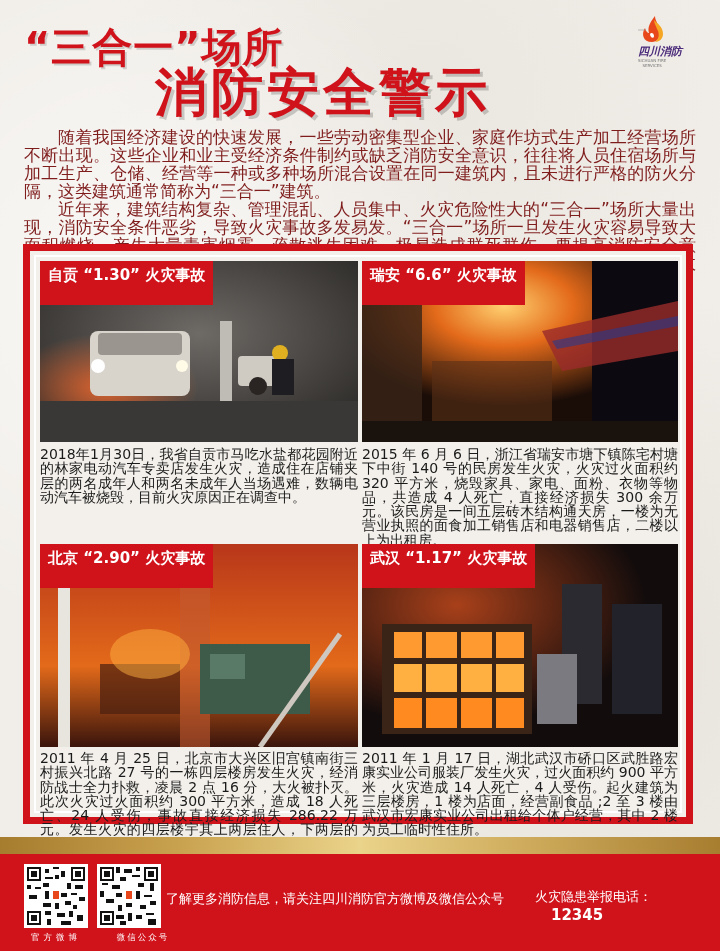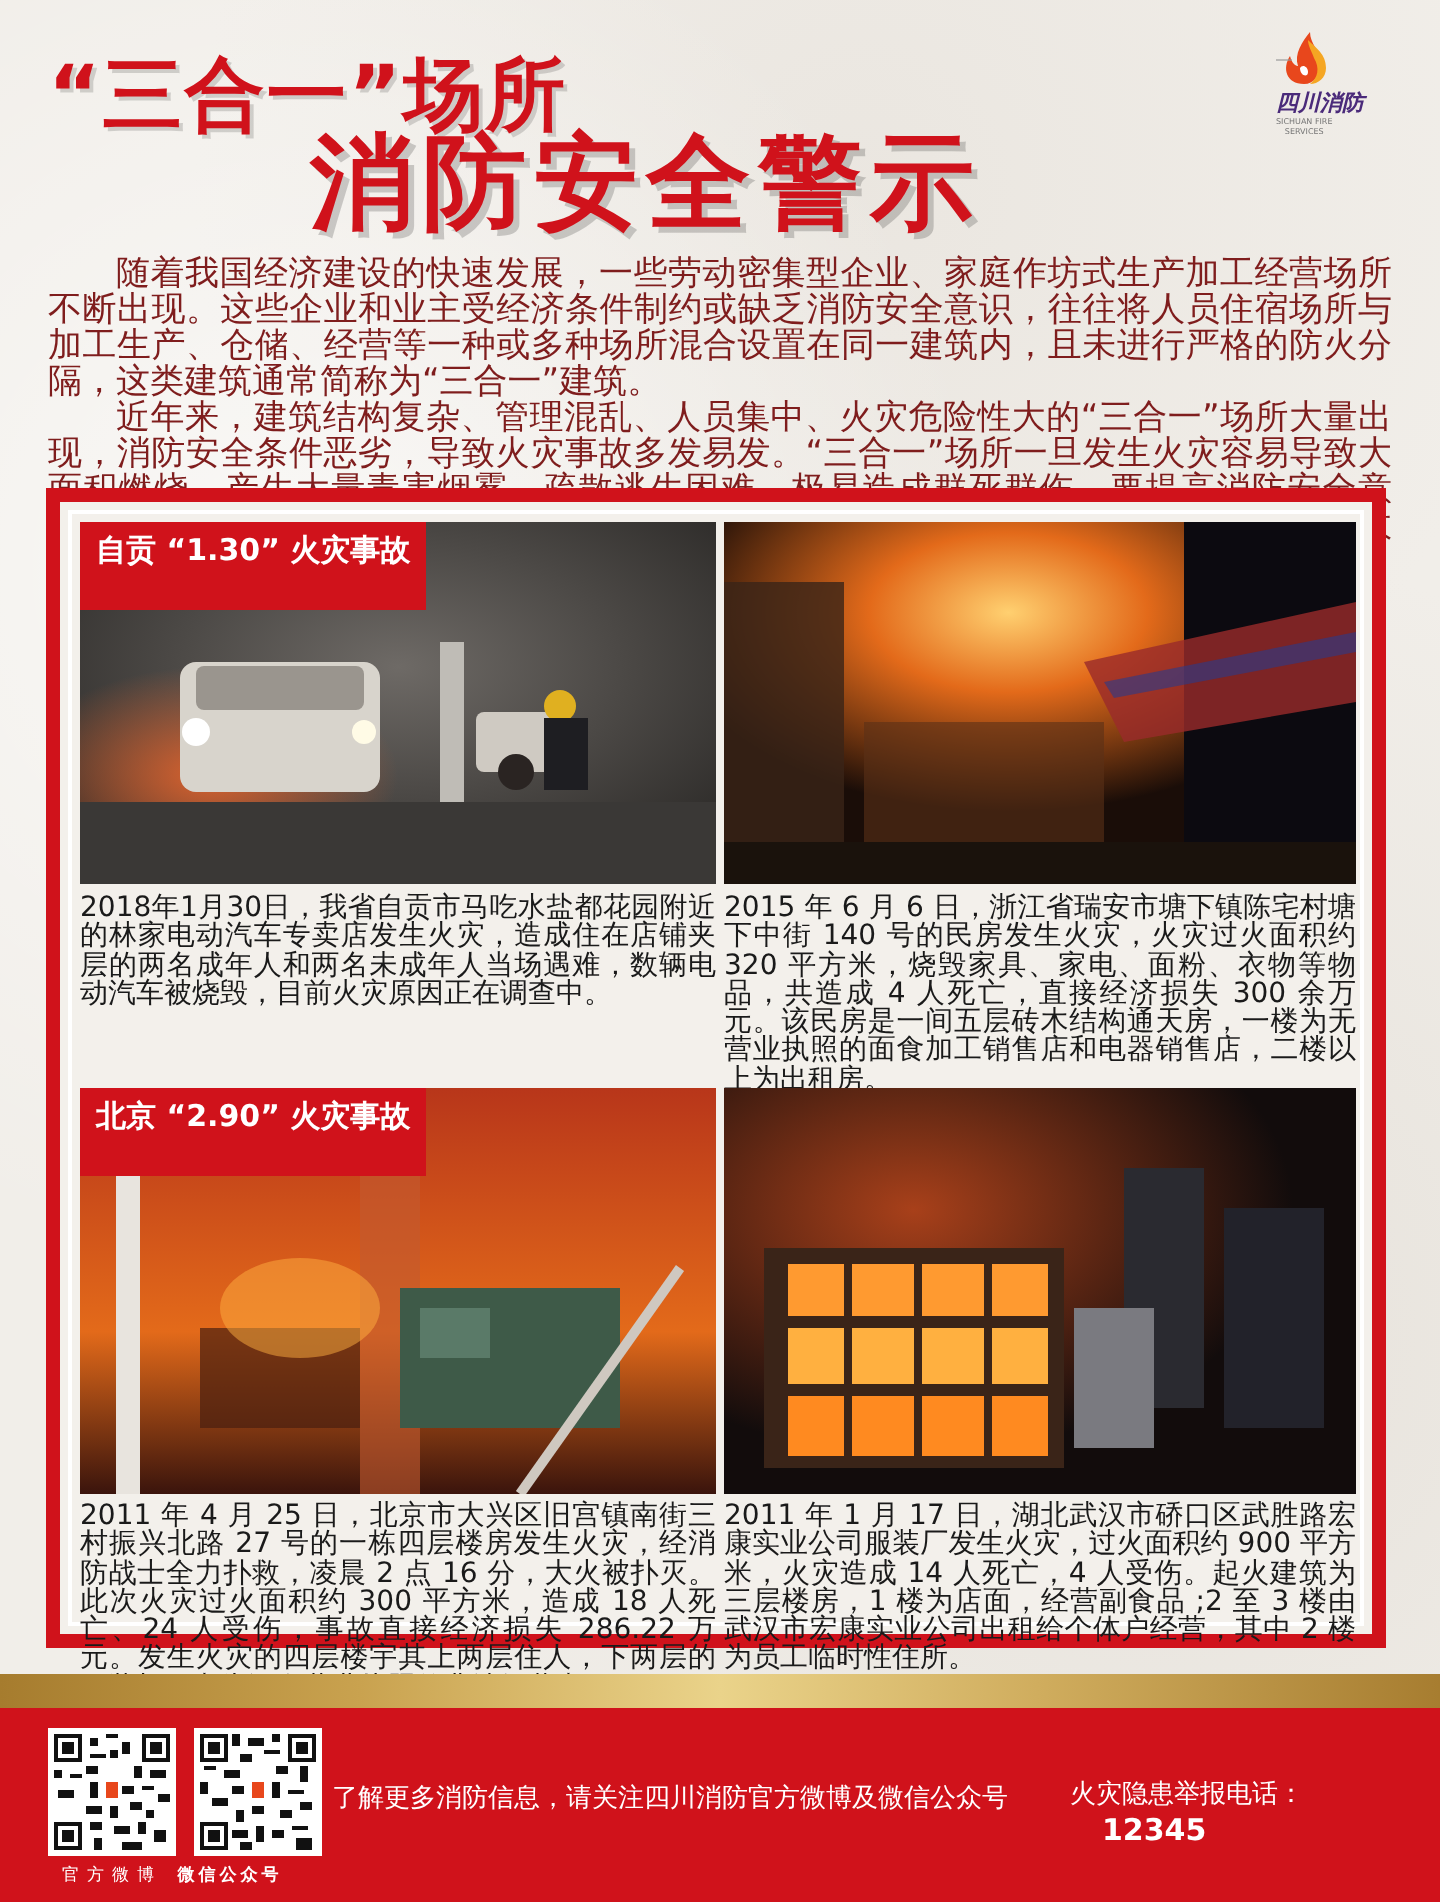--- a/index.html
+++ b/index.html
@@ -159,20 +159,21 @@
         </defs>
         <rect width="316" height="181" fill="url(#fire2)"></rect>
         <rect x="0" y="30" width="60" height="151" fill="#3a2418" opacity="0.8"></rect>
         <rect x="230" y="0" width="86" height="181" fill="#0c0a10"></rect>
         <polygon points="180,70 316,40 316,90 200,110" fill="#9a2a2a" opacity="0.8"></polygon>
         <polygon points="190,80 316,55 316,65 195,88" fill="#2a3a8a" opacity="0.6"></polygon>
         <rect x="70" y="100" width="120" height="70" fill="#5a3018" opacity="0.6"></rect>
         <rect x="0" y="160" width="316" height="21" fill="#1a120c"></rect>
       </svg>
     </div>
+    <div class="tag">瑞安 “6.6” 火灾事故</div>
     <div class="caption" style="top:186px;">2015 年 6 月 6 日，浙江省瑞安市塘下镇陈宅村塘下中街 140 号的民房发生火灾，火灾过火面积约 320 平方米，烧毁家具、家电、面粉、衣物等物品，共造成 4 人死亡，直接经济损失 300 余万元。该民房是一间五层砖木结构通天房，一楼为无营业执照的面食加工销售店和电器销售店，二楼以上为出租房。</div>
   </div>
 
   <div class="panel" style="left:10px; top:293px; width:318px; height:270px;">
     <div class="photo" style="height:203px;">
       <svg width="318" height="203" viewBox="0 0 318 203" preserveAspectRatio="none">
         <defs>
           <linearGradient id="fire3" x1="0" y1="0" x2="0" y2="1">
             <stop offset="0" stop-color="#b8361a"></stop>
               <stop offset="0.6" stop-color="#e36a1a"></stop>
@@ -209,20 +210,21 @@
         <rect x="28" y="88" width="134" height="26" fill="#ff9a30"></rect>
         <rect x="28" y="120" width="134" height="28" fill="#ffb040"></rect>
         <rect x="28" y="154" width="134" height="30" fill="#ff8a20"></rect>
         <rect x="28" y="88" width="4" height="96" fill="#3a2418"></rect>
         <rect x="60" y="88" width="4" height="96" fill="#3a2418"></rect>
         <rect x="95" y="88" width="4" height="96" fill="#3a2418"></rect>
         <rect x="130" y="88" width="4" height="96" fill="#3a2418"></rect>
         <rect x="175" y="110" width="40" height="70" fill="#7a7a80"></rect>
       </svg>
     </div>
+    <div class="tag">武汉 “1.17” 火灾事故</div>
     <div class="caption" style="top:207px;">2011 年 1 月 17 日，湖北武汉市硚口区武胜路宏康实业公司服装厂发生火灾，过火面积约 900 平方米，火灾造成 14 人死亡，4 人受伤。起火建筑为三层楼房，1 楼为店面，经营副食品 ;2 至 3 楼由武汉市宏康实业公司出租给个体户经营，其中 2 楼为员工临时性住所。</div>
   </div>
 </div>
 
 <div class="gold-band"></div>
 <div class="footer">
   <div class="qr" style="left:24px;">
     <svg width="58" height="58" viewBox="0 0 29 29" shape-rendering="crispEdges">
       <rect width="29" height="29" fill="#fff"></rect>
       <rect x="0" y="0" width="7" height="7" fill="#111"></rect>
@@ -251,19 +253,19 @@
         <rect x="23" y="1" width="5" height="5" fill="#fff"></rect>
         <rect x="24" y="2" width="3" height="3" fill="#111"></rect>
       <rect x="0" y="22" width="7" height="7" fill="#111"></rect>
         <rect x="1" y="23" width="5" height="5" fill="#fff"></rect>
         <rect x="2" y="24" width="3" height="3" fill="#111"></rect>
       <path d="M8 0h2v3h-2zM12 1h4v2h-4zM18 0h2v2h-2zM10 5h3v2h-3zM16 4h4v1h-4zM1 8h3v1h-3zM6 9h4v2h-4zM19 8h3v2h-3zM25 8h2v4h-2zM0 12h2v3h-2zM8 13h3v2h-3zM18 12h2v4h-2zM22 14h4v1h-4zM3 16h4v2h-4zM25 17h3v2h-3zM9 19h2v3h-2zM13 18h3v2h-3zM20 19h3v2h-3zM8 24h4v2h-4zM14 23h2v4h-2zM18 24h3v2h-3zM23 23h4v1h-4zM24 26h4v3h-4zM10 27h3v2h-3z" fill="#111"></path>
       <rect x="12" y="11" width="5" height="6" fill="#fff"></rect>
         <rect x="13" y="12" width="3" height="4" fill="#e8471c"></rect>
     </svg>
   </div>
-  <div class="qr-label" style="left:83px; letter-spacing:2px;font-weight:bold;">微信公众号</div>
+  <div class="qr-label" style="left:111px; letter-spacing:2px;">微信公众号</div>
 
   <div class="footer-text">了解更多消防信息，请关注四川消防官方微博及微信公众号</div>
   <div class="footer-hotline">
     <span>火灾隐患举报电话：</span><b>12345</b>
   </div>
 </div>
 
 </body></html>

